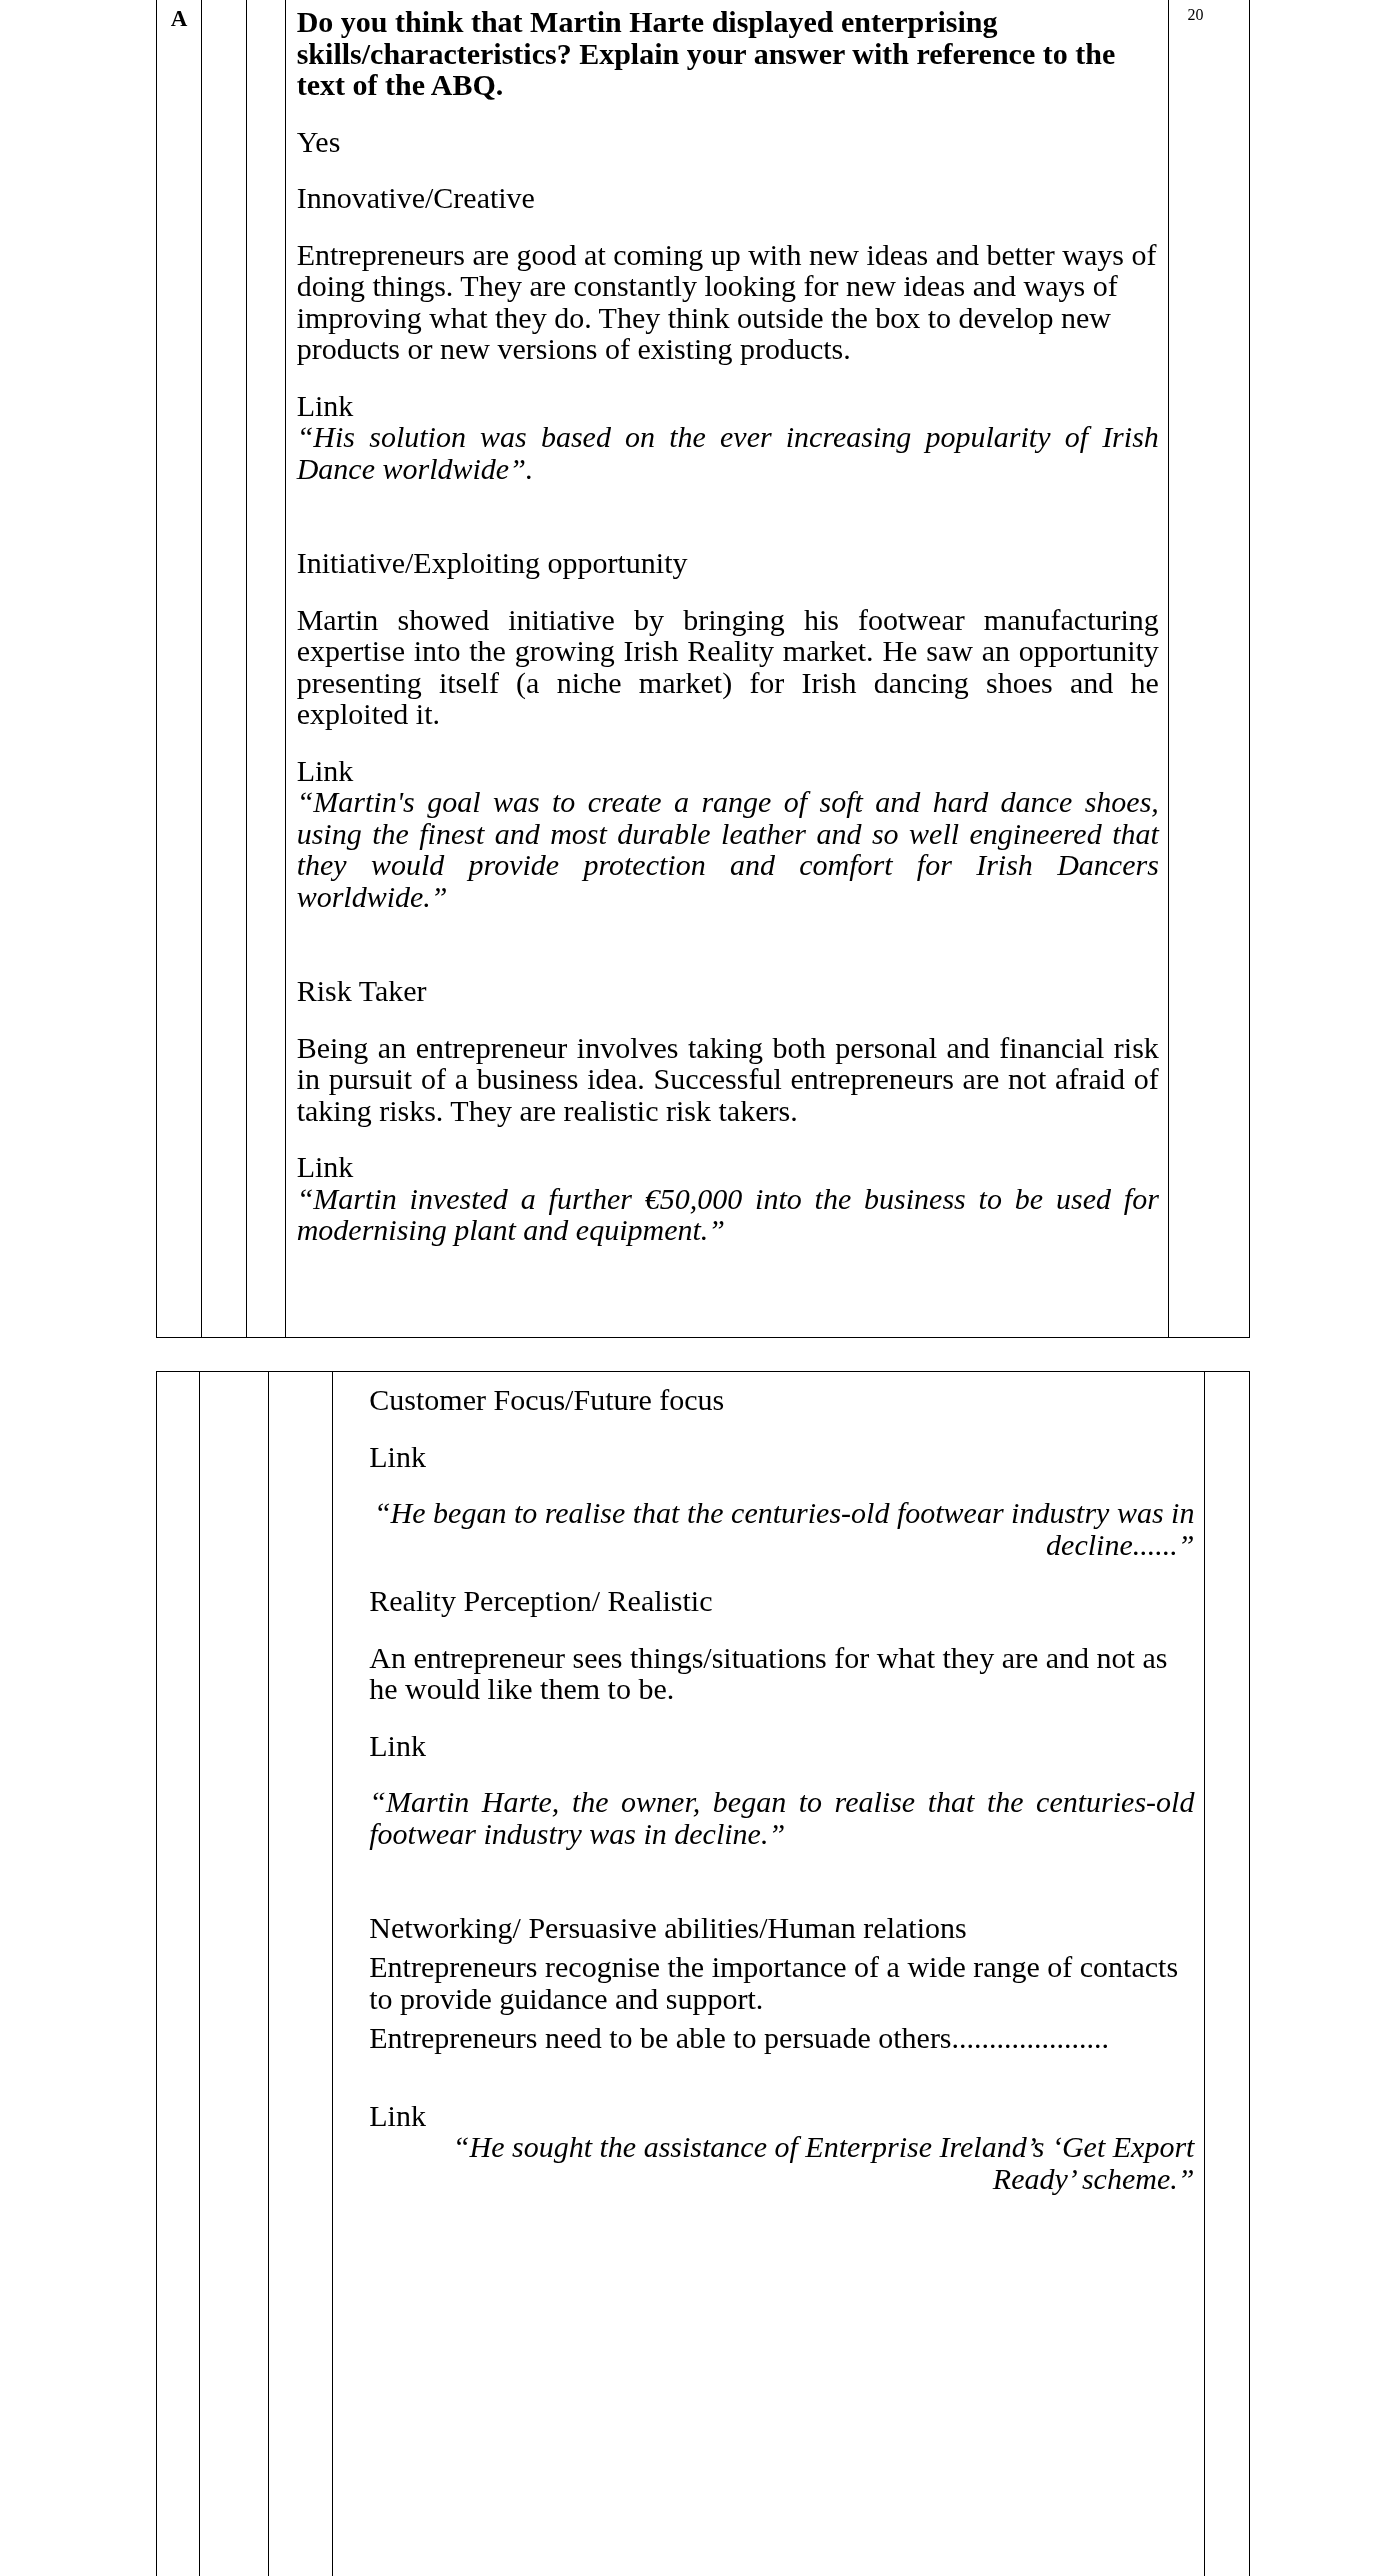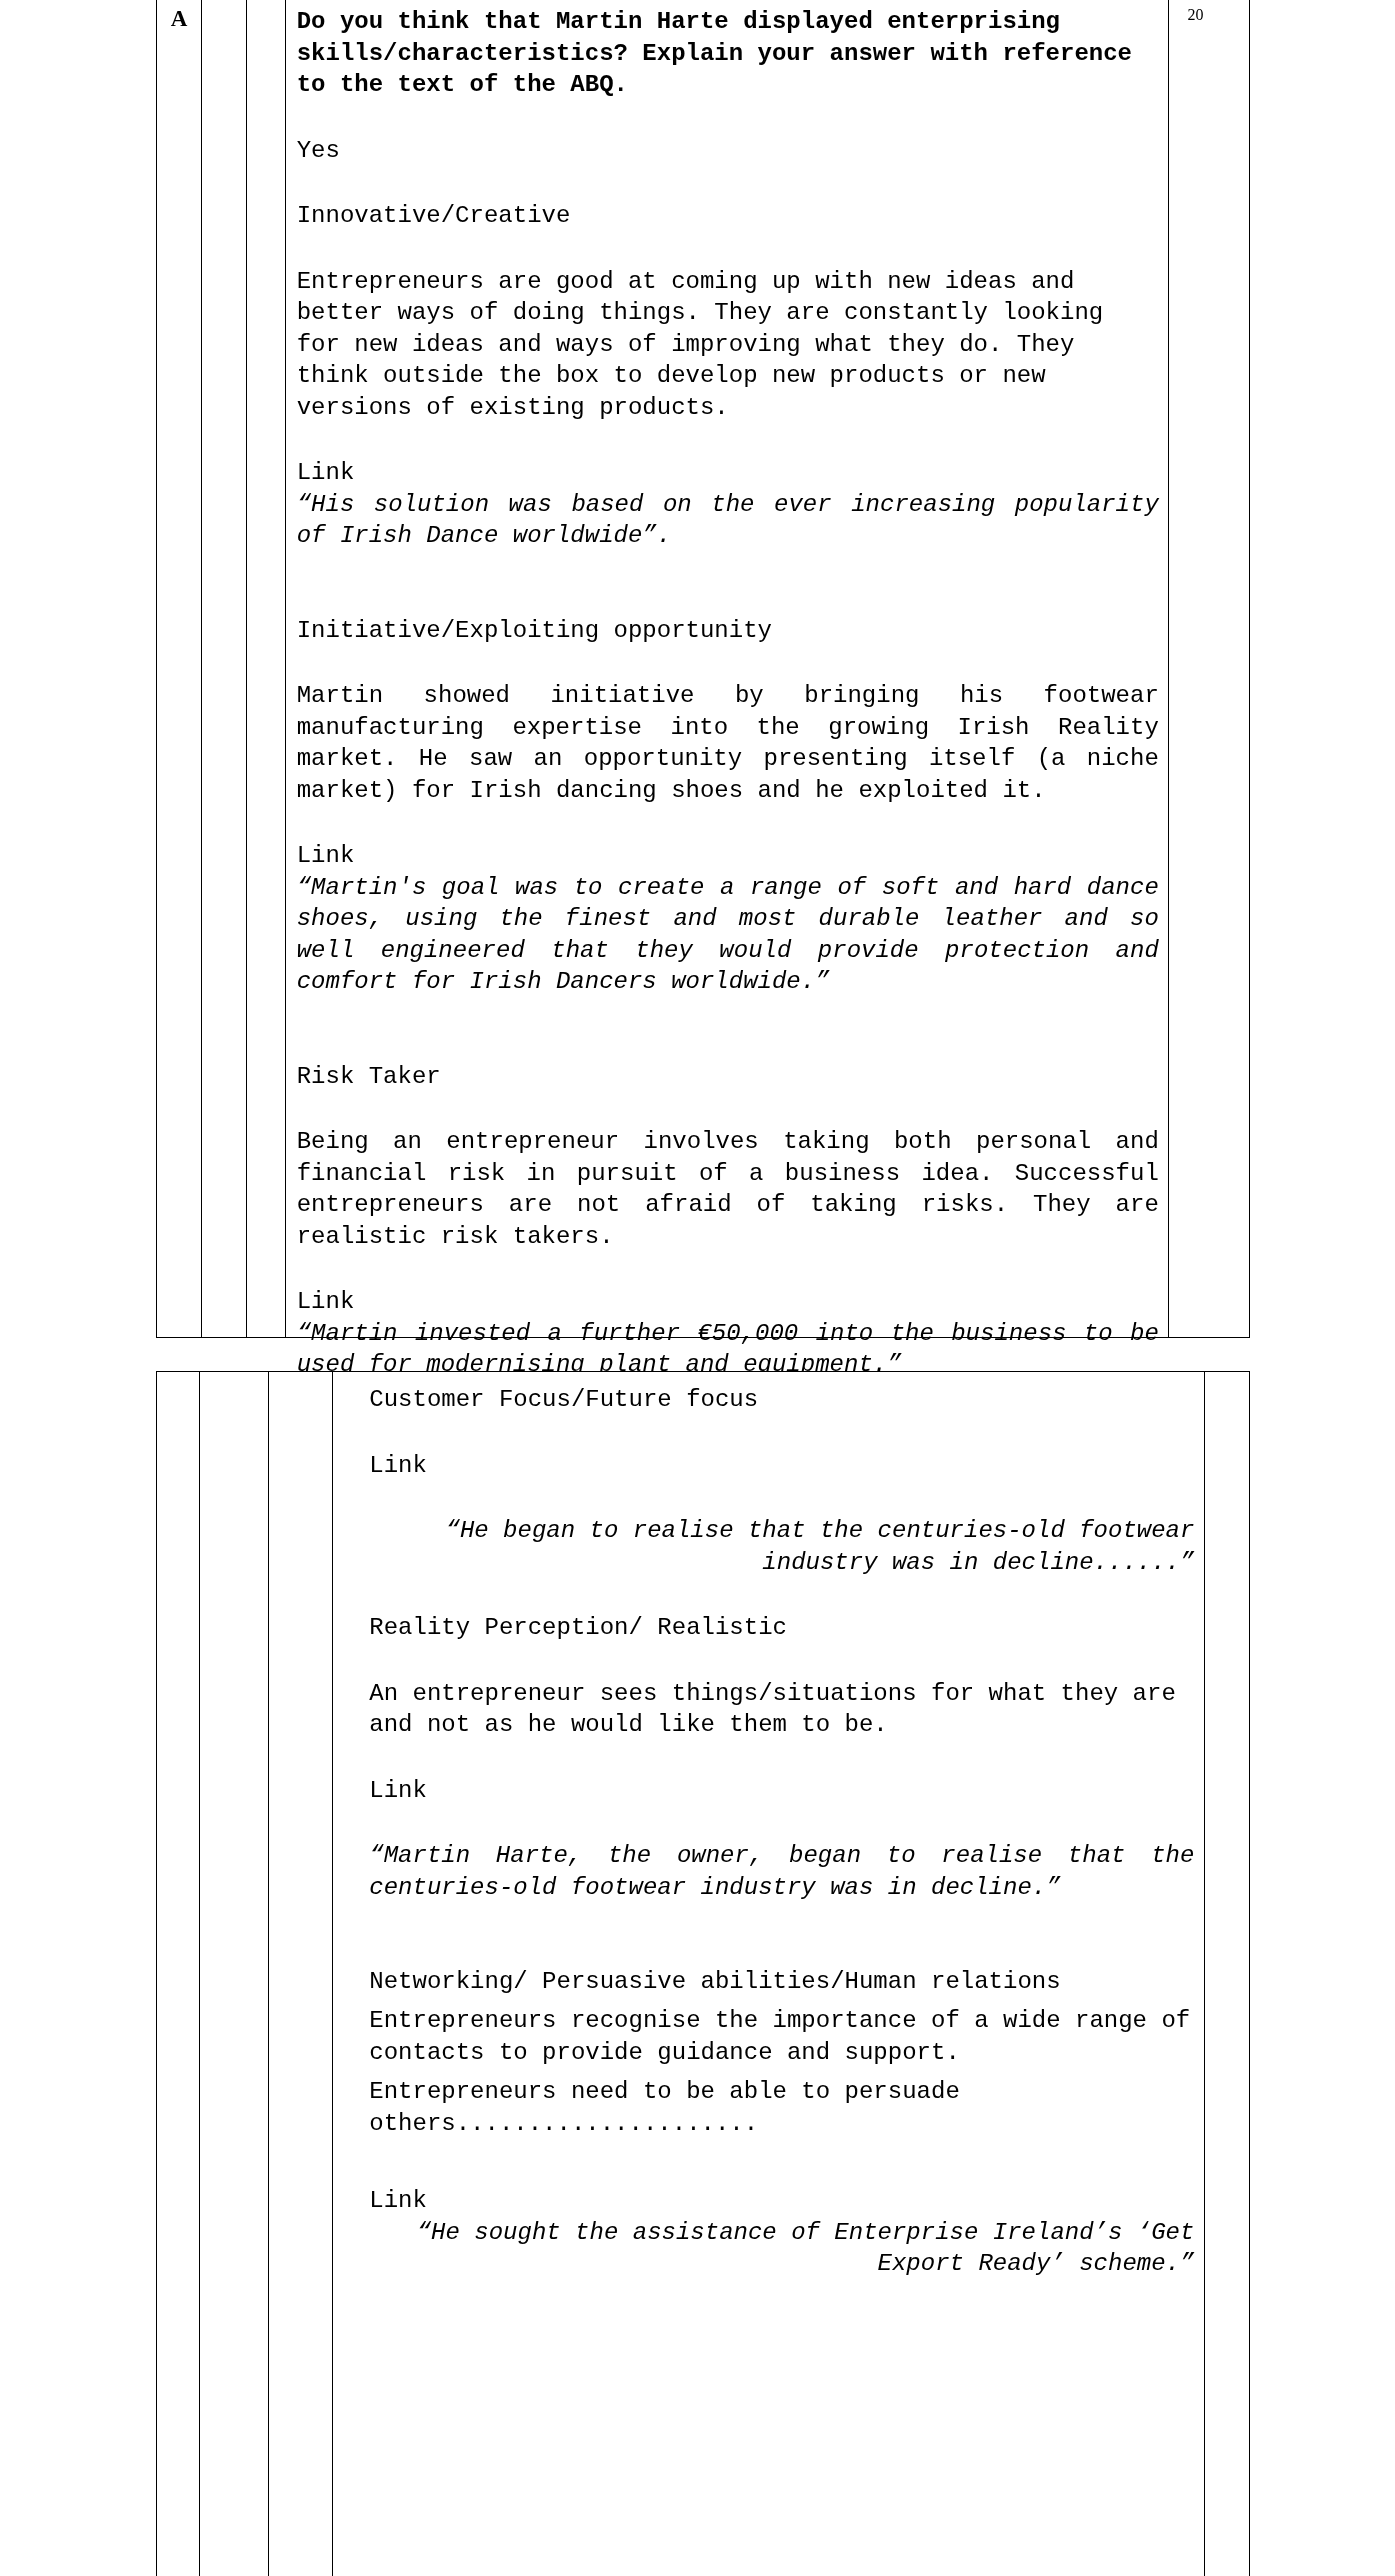--- a/index.html
+++ b/index.html
@@ -23,32 +23,31 @@
   }
   .tbl1 { top: 0; height: 1338px; border-top: none; }
   .tbl2 { top: 1371px; height: 1473px; gap: 26px; }
   .col { box-sizing: border-box; border-right: 1.5px solid #000; }
   .c1 { width: 45px; text-align: center; padding-top: 6.1px; font-weight: bold; font-size: 23px; }
   .c2 { width: 45px; }
   .c3 { width: 39px; }
   .content {
     width: 883px;
     padding: 6.1px 9.2px 0 10.7px;
-    font-size: 24px;
+    font-size: 30px;
     line-height: 31.5px;
-    font-family: Liberation Mono, monospace;
   }
   .tbl2 .content { padding-top: 12.3px; }
   .marks { flex: 1; border-right: none; padding-top: 6.1px; padding-left: 18.4px; font-size: 16px; }
   p { margin: 0; }
   .b { font-weight: bold; }
   .quote { font-style: italic; text-align: right; }
   .j { text-align: justify; }
   .g0 { margin-top: 0; }
-  .g1 { margin-top: 34px; }
+  .g1 { margin-top: 25px; }
   .g2 { margin-top: 63px; }
   .gs { margin-top: 7.7px; }
   .gx { margin-top: 46px; }
 </style>
 </head>
 <body>
 
 <div class="sheet">
 
   <div class="tbl tbl1">

